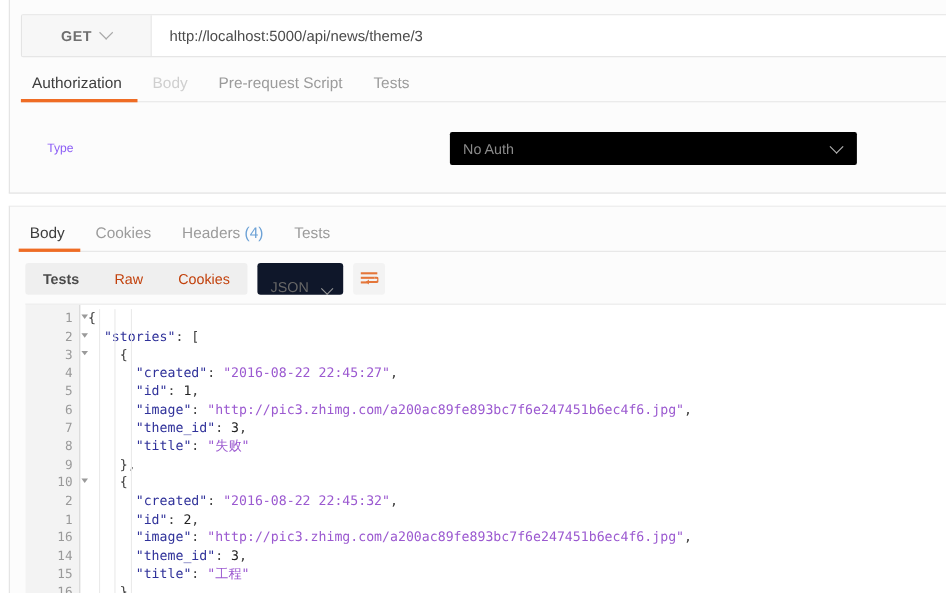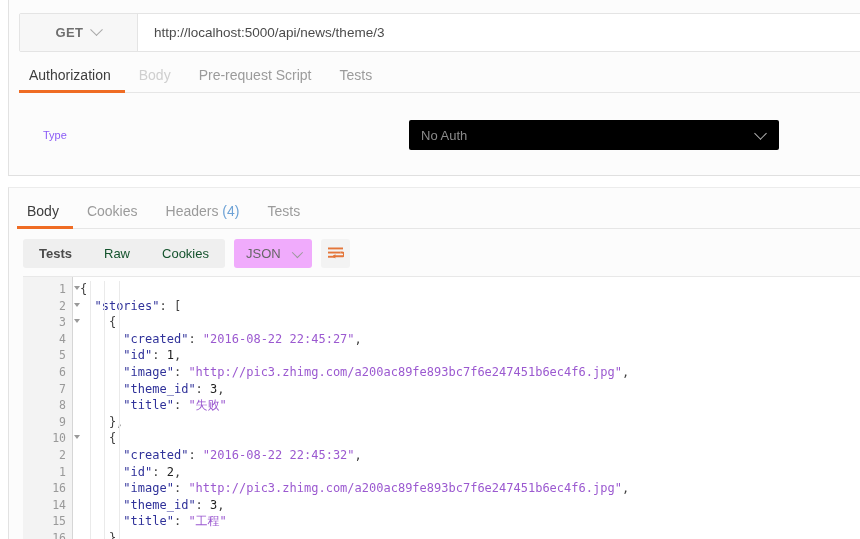--- a/index.html
+++ b/index.html
@@ -166,33 +166,33 @@
     align-items: stretch;
     background: #efefef;
     border-radius: 3px;
     overflow: hidden;
   }
   .seg-item {
     display: flex;
     align-items: center;
     padding: 0 16px;
     font-size: 13px;
-    color: #14532d;
+    color: #c2410c;
     cursor: pointer;
   }
   .seg-item.active {
     color: #4a4a4a;
     font-weight: bold;
   }
   .fmt-select {
     height: 29px;
-    background: #f0abfc;
+    background: #0f172a;
     border-radius: 3px;
     display: flex;
-    align-items: center;
+    align-items: flex-end;
     gap: 11px;
     padding: 0 12px;
     font-size: 13px;
     color: #666666;
     cursor: pointer;
   }
   .fmt-select .chev {
     width: 8px; height: 8px;
     border-right: 1.6px solid #9a9a9a;
     border-bottom: 1.6px solid #9a9a9a;

